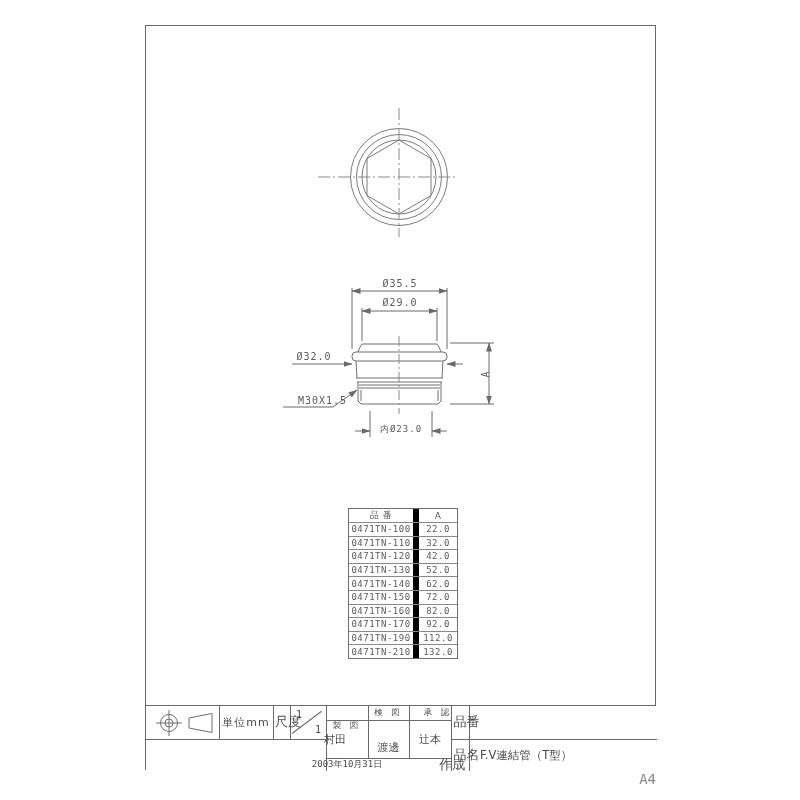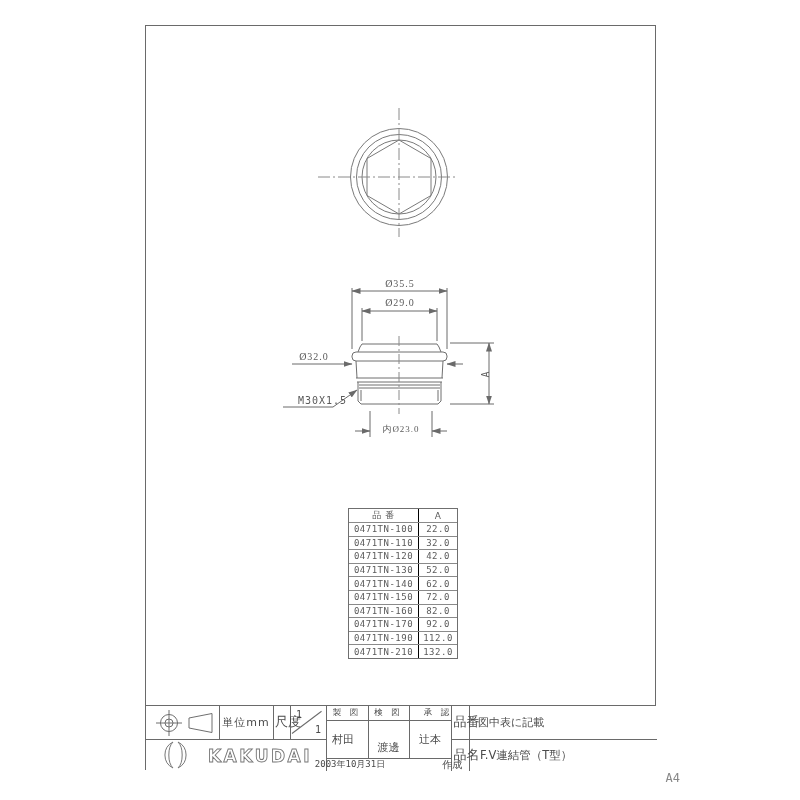--- a/index.html
+++ b/index.html
@@ -9,35 +9,35 @@
   }
   .frame{
     position:absolute;left:145px;top:25px;width:511px;height:745px;
     border:1px solid #6a6a6a;box-sizing:border-box;background:#fff;
   }
   svg{position:absolute;left:0;top:0;}
   .dim{
     position:absolute;font-family:"DejaVu Sans Mono",monospace;
     font-size:10px;letter-spacing:1px;color:#5a5a5a;white-space:nowrap;
   }
-  .ctr{transform:translateX(-50%);font-family:Liberation Serif, serif;}
+  .ctr{transform:translateX(-50%);}
   .rot{transform:translate(-50%,-50%) rotate(-90deg);}
   .a4{position:absolute;left:656px;top:771px;transform:translateX(-100%);
-      font-size:12px;color:#888;font-family:"DejaVu Sans Mono",monospace;margin-left:24px;}
+      font-size:14px;color:#888;font-family:"DejaVu Sans Mono",monospace;}
 
   
   .ptable{
     position:absolute;left:348px;top:508px;width:110px;
     border:1px solid #6f6f6f;box-sizing:border-box;
     font-family:"DejaVu Sans Mono",monospace;font-size:9px;color:#5a5a5a;
     background:#fff;
   }
   .trow{display:flex;height:13.6px;box-sizing:border-box;border-top:1px solid #8a8a8a;}
   .trow:first-child{border-top:none;height:13px;}
-  .tc1{width:70px;box-sizing:border-box;border-right:1px solid #000000;
+  .tc1{width:70px;box-sizing:border-box;border-right:6px solid #000000;
        display:flex;align-items:center;justify-content:center;letter-spacing:0.5px;}
   .tc2{flex:1;display:flex;align-items:center;justify-content:center;letter-spacing:0.5px;}
   .thead{font-family:"DejaVu Sans",sans-serif;font-size:9px;}
 
   
   .tblock{
     position:absolute;left:145px;top:705px;width:511px;height:65px;
     border-top:1px solid #6a6a6a;border-left:1px solid #6a6a6a;box-sizing:border-box;
     background:#fff;font-size:11px;color:#4a4a4a;
   }
@@ -187,43 +187,33 @@
 
   <div class="cell" style="left:127px;top:0;width:17px;height:33px;">
     <span class="stack">尺度</span>
   </div>
   <div>
     <div class="diag"></div>
     <span class="scnum" style="left:150px;top:3px;">1</span>
     <span class="scnum" style="left:169px;top:18px;">1</span>
   </div>
 
-  <div class="cell hdr" style="left:180px;top:0;width:42px;height:14px;">製 図</div>
+  <div class="cell hdr" style="left:180px;top:13px;width:42px;height:14px;">製 図</div>
   <div class="cell hdr" style="left:222px;top:0;width:41px;height:14px;">検 図</div>
   <div class="cell hdr" style="left:263px;top:0;width:42px;height:14px;margin-left:8px;">承 認</div>
-  <div class="cell" style="left:176px;top:14px;width:42px;height:38px;">村田</div>
+  <div class="cell" style="left:168px;top:14px;width:42px;height:38px;">村田</div>
   <div class="cell" style="left:222px;top:14px;width:41px;height:38px;margin-top:8px;">渡邊</div>
   <div class="cell" style="left:263px;top:14px;width:42px;height:38px;">辻本</div>
 
   <div class="cell" style="left:180px;top:52px;width:125px;height:13px;gap:16px;">
     <span style="font-size:9px;font-family:'DejaVu Sans Mono',monospace;letter-spacing:0;">2003年10月31日</span>
-    <span style="font-size:10px;margin-left:41px;">作成</span>
+    <span style="font-size:13px;margin-left:41px;">作成</span>
   </div>
 
   <div class="cell" style="left:305px;top:0;width:18px;height:33px;">
     <span class="stack">品番</span>
   </div>
-  <div class="cell" style="left:323px;top:0;width:188px;height:33px;justify-content:flex-start;padding-left:9px;">図中表に記載</div>
   <div class="cell" style="left:305px;top:33px;width:18px;height:32px;">
     <span class="stack">品名</span>
   </div>
   <div class="cell" style="left:323px;top:33px;width:188px;height:32px;justify-content:flex-start;padding-left:11px;font-size:11.5px;">F.V連結管（T型）</div>
 
-  <div class="cell" style="left:0;top:33px;width:180px;height:32px;">
-    <svg width="178" height="32" style="position:static;">
-      <g fill="#ffffff" stroke="#777" stroke-width="1">
-        <path d="M26,3 A14.5,14.5 0 0 0 26,29 A7.5,14.5 0 0 1 26,3 Z"></path>
-        <path d="M31,3 A14.5,14.5 0 0 1 31,29 A7.5,14.5 0 0 0 31,3 Z"></path>
-      </g>
-      <text x="113" y="23" text-anchor="middle" font-family="DejaVu Sans, sans-serif" font-size="17" font-weight="bold" letter-spacing="2.5" fill="#ffffff" stroke="#777" stroke-width="0.9">KAKUDAI</text>
-    </svg>
-  </div>
 </div>
 
 </body></html>

